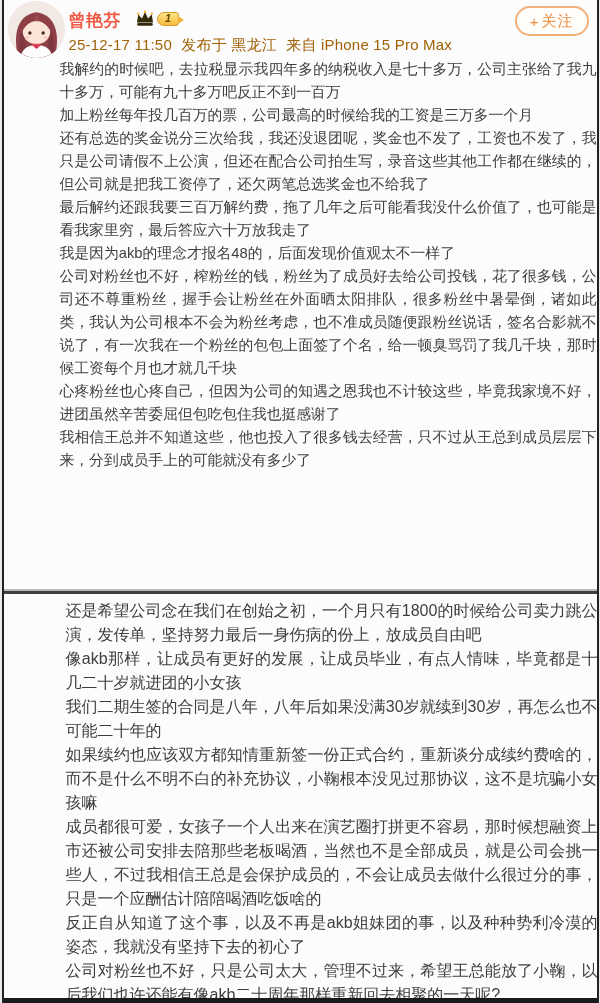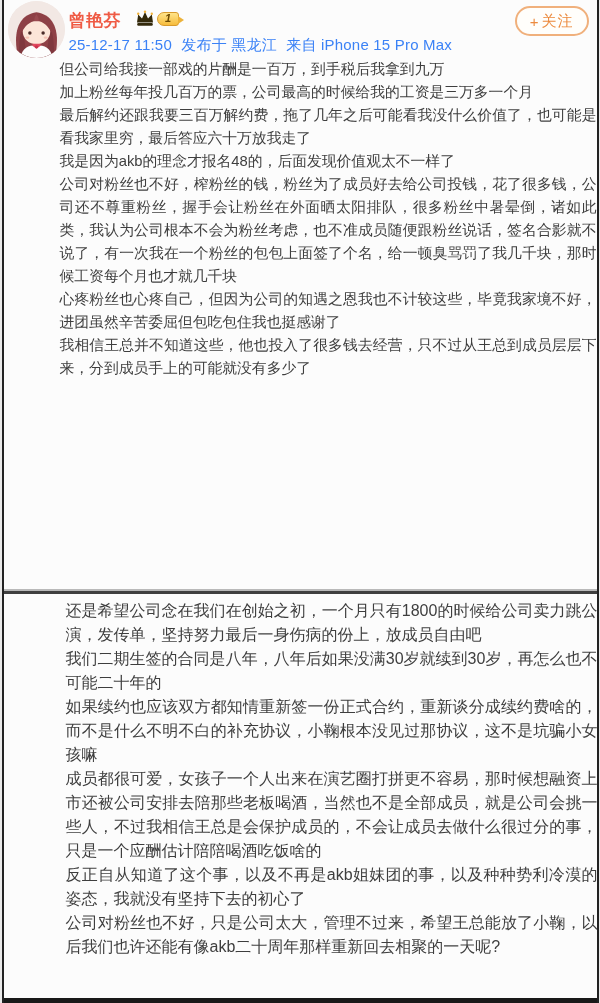--- a/index.html
+++ b/index.html
@@ -27,21 +27,21 @@
     position:relative;display:inline-flex;align-items:center;justify-content:center;
     height:14px;min-width:22px;padding:0 5px 0 6px;border-radius:7px 3px 3px 7px;
     background:linear-gradient(#ffe48a,#f6bc3c);border:1px solid #d89a2b;
     font-size:11px;font-style:italic;font-weight:bold;color:#6d4a00;line-height:1;
   }
   .vip-pill::after{
     content:"";position:absolute;right:-6px;top:3px;
     border-left:6px solid #ecb23a;border-top:4px solid transparent;border-bottom:4px solid transparent;
   }
   .meta{
-    position:absolute;left:65px;top:36px;font-size:15px;color:#3b82f6;
+    position:absolute;left:65px;top:36px;font-size:15px;color:#a16207;
     white-space:nowrap;letter-spacing:.2px;
   }
   .meta span{margin-right:5px;}
   .follow-btn{
     position:absolute;right:8px;top:6px;height:30px;padding:0 13px;
     display:flex;align-items:center;justify-content:center;
     border:2px solid #f0b07c;border-radius:16px;background:#fffefb;
     color:#ec8a3e;font-size:15px;cursor:pointer;letter-spacing:1px;
     font-family:inherit;
   }
@@ -98,34 +98,36 @@
     <span>发布于 黑龙江</span>
     <span>来自 iPhone 15 Pro Max</span>
   </div>
 
   <button class="follow-btn">
     <span class="plus">+</span>
     <span>关注</span>
   </button>
 
   <div class="post-text text-top">
-    <p>但公司给我接一部戏的片酬是一百万，到手税后我拿到九万</p>
+    <p>我解约的时候吧，去拉税显示我四年多的纳税收入是七十多万，公司主张给了我九十多万，可能有九十多万吧反正不到一百万</p>
     <p>加上粉丝每年投几百万的票，公司最高的时候给我的工资是三万多一个月</p>
+    <p>还有总选的奖金说分三次给我，我还没退团呢，奖金也不发了，工资也不发了，我只是公司请假不上公演，但还在配合公司拍生写，录音这些其他工作都在继续的，但公司就是把我工资停了，还欠两笔总选奖金也不给我了</p>
     <p>最后解约还跟我要三百万解约费，拖了几年之后可能看我没什么价值了，也可能是看我家里穷，最后答应六十万放我走了</p>
     <p>我是因为akb的理念才报名48的，后面发现价值观太不一样了</p>
     <p>公司对粉丝也不好，榨粉丝的钱，粉丝为了成员好去给公司投钱，花了很多钱，公司还不尊重粉丝，握手会让粉丝在外面晒太阳排队，很多粉丝中暑晕倒，诸如此类，我认为公司根本不会为粉丝考虑，也不准成员随便跟粉丝说话，签名合影就不说了，有一次我在一个粉丝的包包上面签了个名，给一顿臭骂罚了我几千块，那时候工资每个月也才就几千块</p>
     <p>心疼粉丝也心疼自己，但因为公司的知遇之恩我也不计较这些，毕竟我家境不好，进团虽然辛苦委屈但包吃包住我也挺感谢了</p>
     <p>我相信王总并不知道这些，他也投入了很多钱去经营，只不过从王总到成员层层下来，分到成员手上的可能就没有多少了</p>
   </div>
 
   <div class="divider-hl"></div>
   <div class="divider"></div>
 
   <div class="post-text text-bottom">
     <p>还是希望公司念在我们在创始之初，一个月只有1800的时候给公司卖力跳公演，发传单，坚持努力最后一身伤病的份上，放成员自由吧</p>
+    <p>像akb那样，让成员有更好的发展，让成员毕业，有点人情味，毕竟都是十几二十岁就进团的小女孩</p>
     <p>我们二期生签的合同是八年，八年后如果没满30岁就续到30岁，再怎么也不可能二十年的</p>
     <p>如果续约也应该双方都知情重新签一份正式合约，重新谈分成续约费啥的，而不是什么不明不白的补充协议，小鞠根本没见过那协议，这不是坑骗小女孩嘛</p>
     <p>成员都很可爱，女孩子一个人出来在演艺圈打拼更不容易，那时候想融资上市还被公司安排去陪那些老板喝酒，当然也不是全部成员，就是公司会挑一些人，不过我相信王总是会保护成员的，不会让成员去做什么很过分的事，只是一个应酬估计陪陪喝酒吃饭啥的</p>
     <p>反正自从知道了这个事，以及不再是akb姐妹团的事，以及种种势利冷漠的姿态，我就没有坚持下去的初心了</p>
     <p>公司对粉丝也不好，只是公司太大，管理不过来，希望王总能放了小鞠，以后我们也许还能有像akb二十周年那样重新回去相聚的一天呢?</p>
   </div>
 
   <div class="bottom-bar"></div>
 </div>
 

